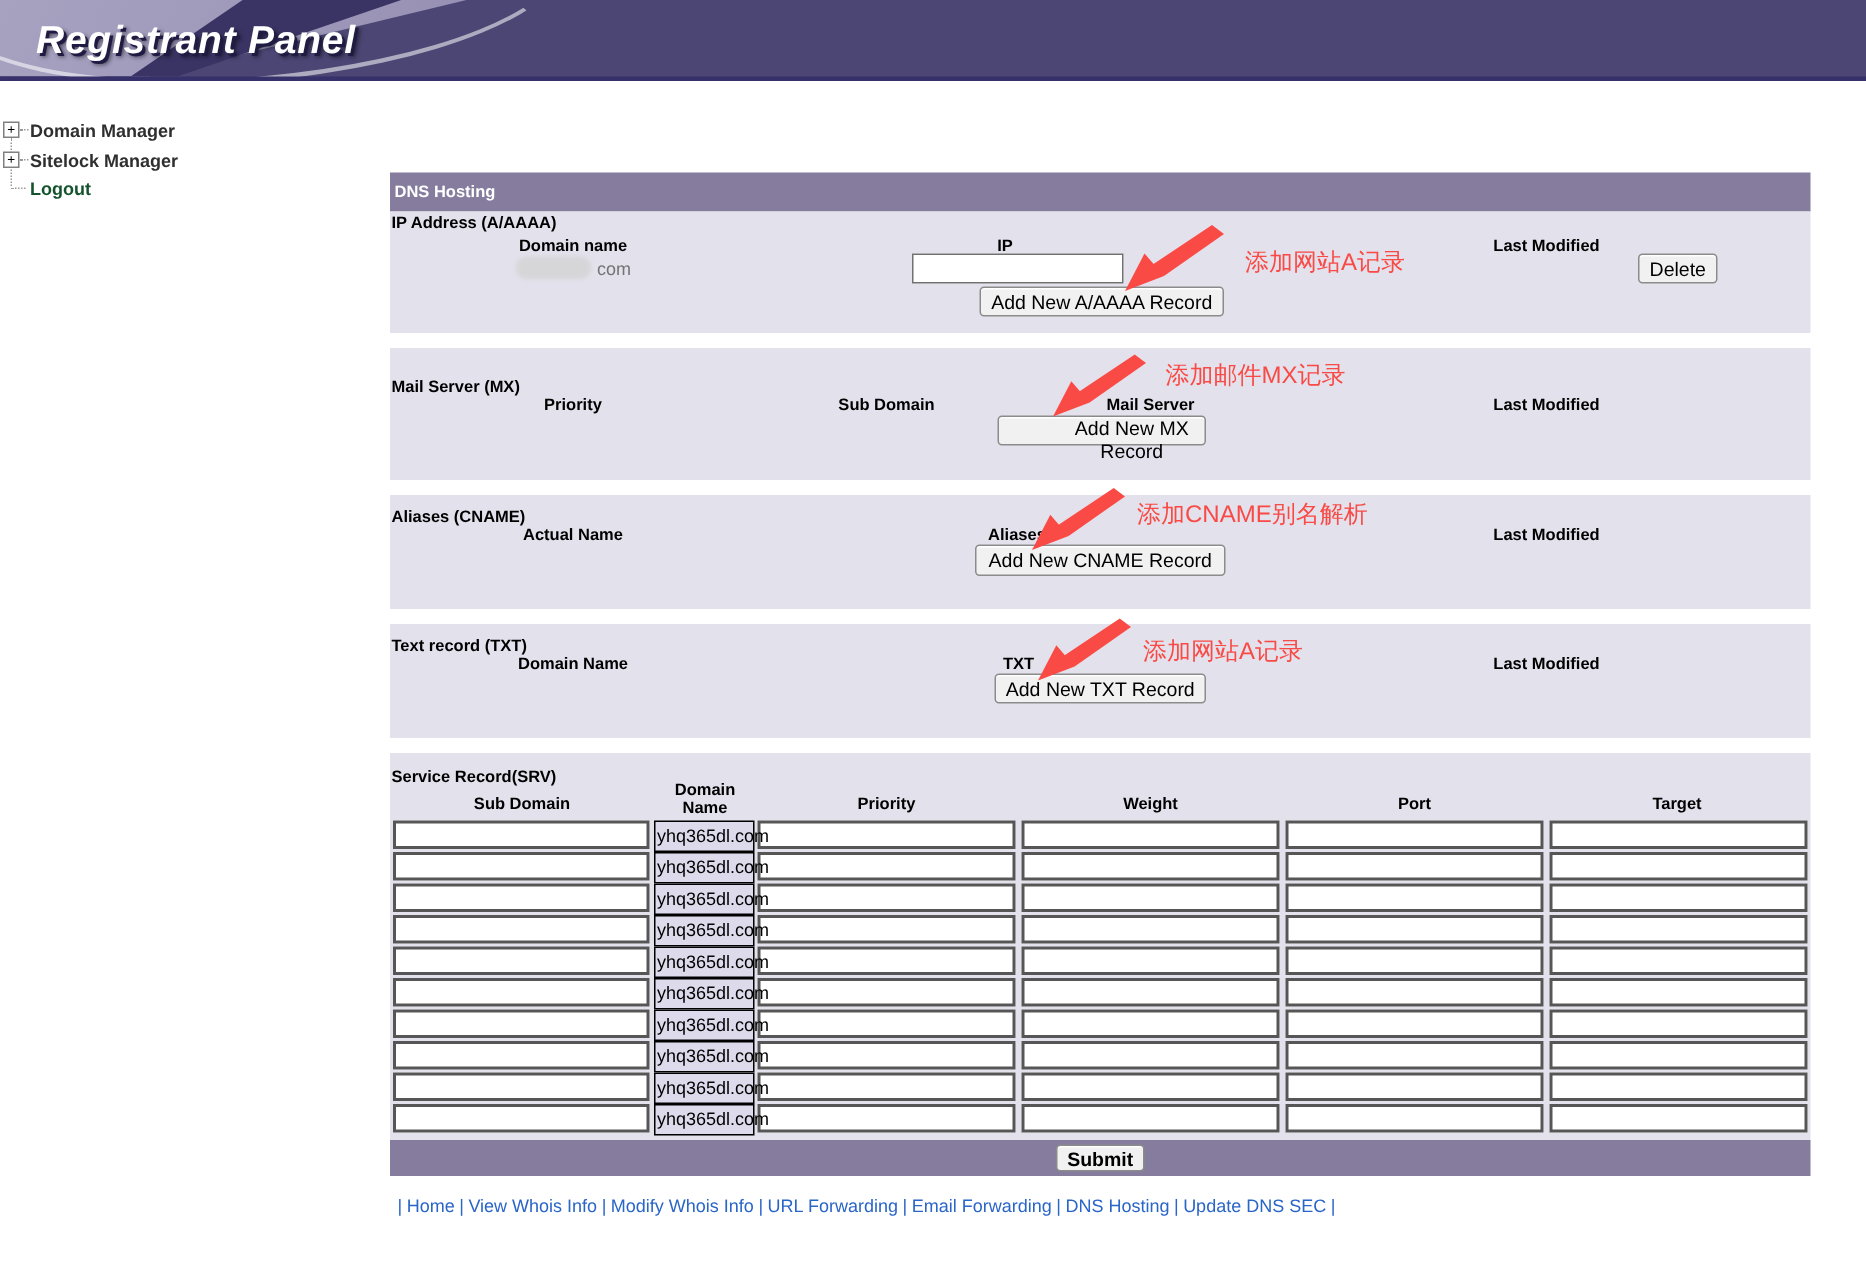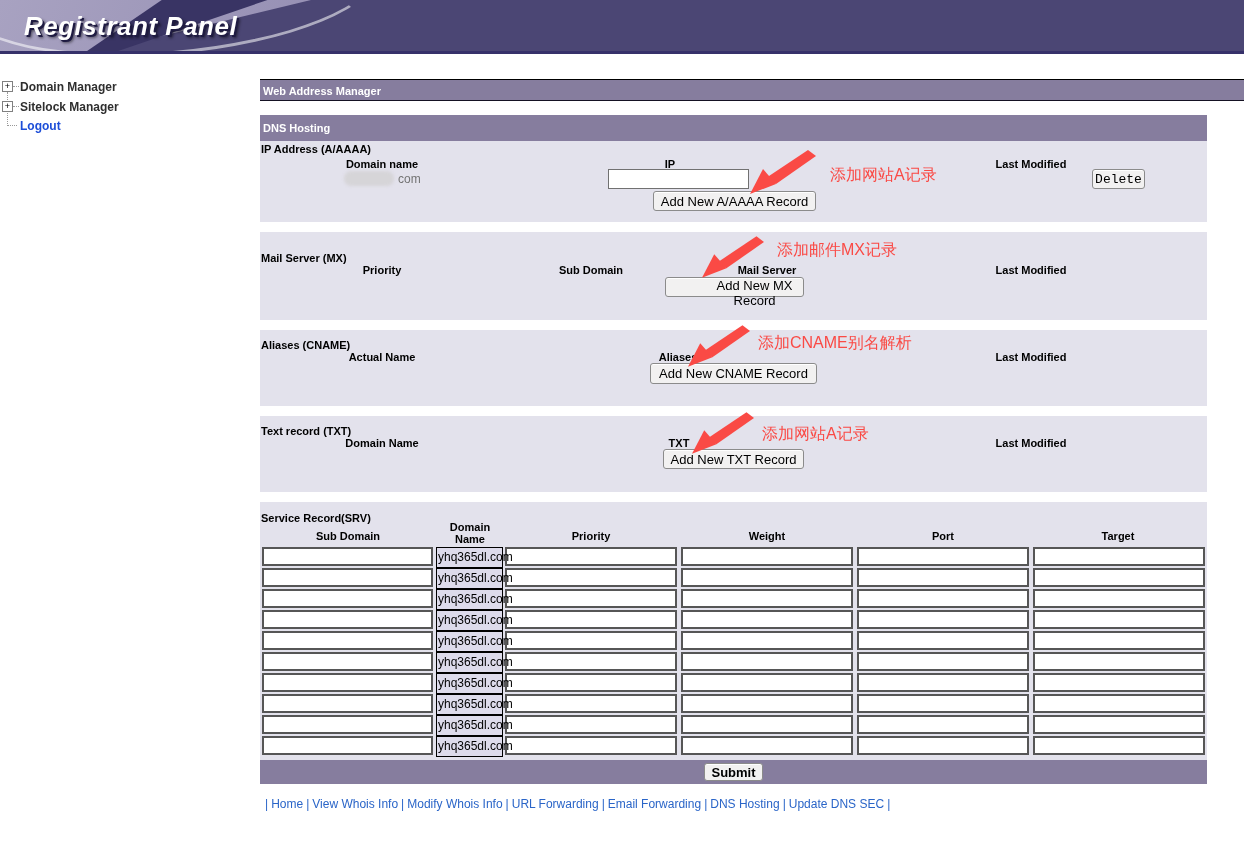--- a/index.html
+++ b/index.html
@@ -9,21 +9,21 @@
   
   .banner{position:absolute;left:0;top:0;width:1244px;height:54px;background:#4b4674;border-bottom:3px solid #36316a;overflow:hidden;}
   .sw1{position:absolute;inset:0;background:linear-gradient(115deg,#a8a2c1 0%,#837ca6 55%,#5b5587 100%);clip-path:polygon(0 0,25% 0,8% 100%,0 100%);}
   .sw2{position:absolute;inset:0;background:#393464;clip-path:polygon(13% 0,21.5% 0,9.5% 100%,7% 100%);}
   .sw3{position:absolute;left:-40px;top:-78px;width:420px;height:132px;border:3px solid transparent;border-bottom:3px solid rgba(255,255,255,.55);border-radius:50%;transform:rotate(-5deg);}
   .banner-title{position:absolute;left:24px;top:11px;font-size:26px;font-weight:bold;font-style:italic;color:#fff;letter-spacing:.5px;text-shadow:2px 2px 0 #1f1b42,3px 3px 3px rgba(0,0,0,.55);}
 
   
   .plusbox{position:absolute;width:11px;height:11px;border:1px solid #808080;background:#fff;font-size:9px;line-height:9px;text-align:center;color:#000;cursor:pointer;}
   .tree-label{position:absolute;font-size:12px;font-weight:bold;color:#2f2f2f;white-space:nowrap;}
-  .tree-label.link{color:#1d4ed8;cursor:pointer;}
+  .tree-label.link{color:#14532d;cursor:pointer;}
   .dot-v{position:absolute;border-left:1px dotted #999;}
   .dot-h{position:absolute;border-top:1px dotted #999;}
 
   
   .pbar{position:absolute;background:#867d9e;color:#fff;font-size:11px;font-weight:bold;line-height:22px;padding-left:3px;}
   .wam-bar{left:260px;top:79px;width:984px;height:22px;border-top:1px solid #000;border-bottom:1px solid #151223;}
   .zone-row{position:absolute;left:260px;top:102px;width:984px;height:11px;border-bottom:1px solid #000;background:#fff;font-size:12px;line-height:11px;color:#000;white-space:nowrap;}
   .dns-bar{left:260px;top:115px;width:947px;height:26px;line-height:26px;}
 
   
@@ -68,33 +68,32 @@
     <div class="plusbox" style="left:2px;top:81px;">+</div>
     <div class="dot-h" style="left:13px;top:86px;width:6px;"></div>
     <div class="tree-label" style="left:20px;top:80px;">Domain Manager</div>
     <div class="plusbox" style="left:2px;top:101px;">+</div>
     <div class="dot-h" style="left:13px;top:106px;width:6px;"></div>
     <div class="tree-label" style="left:20px;top:100px;">Sitelock Manager</div>
     <div class="dot-h" style="left:7px;top:125px;width:10px;"></div>
     <div class="tree-label link" style="left:20px;top:119px;">Logout</div>
   </div>
 
-  <div class="pbar wam-bar">Web Address Manager</div>
   <div class="pbar dns-bar">DNS Hosting</div>
 
   <div class="section" style="top:141px;height:81px;">
     <div class="stitle" style="left:1px;top:2px;">IP Address (A/AAAA)</div>
     <div class="chdr" style="left:122px;top:17px;">Domain name</div>
     <div class="blob" style="left:84px;top:30px;width:50px;height:15px;"></div>
     <div class="plain" style="left:138px;top:31px;">com</div>
     <div class="chdr" style="left:410px;top:17px;">IP</div>
     <input class="win-input" style="left: 348px; top: 28px; width: 141px; height: 20px;" value="">
     <button class="win-btn" style="left:393px;top:50px;width:163px;height:20px;">Add New A/AAAA Record</button>
     <div class="chdr" style="left:771px;top:17px;">Last Modified</div>
-    <button class="win-btn" style="left:832px;top:28px;width:53px;height:20px;font-family:Liberation Mono, monospace;">Delete</button>
+    <button class="win-btn" style="left:832px;top:28px;width:53px;height:20px;">Delete</button>
     <div class="annot" style="left:570px;top:24px;">添加网站A记录</div>
     <svg class="arrow" style="left:488px;top:9px;" width="70" height="44" viewBox="0 0 66 44">
       <polygon points="0,44 26,34 13,19" fill="#fa4a45"></polygon>
         <polygon points="16,28 58,0 66,6 26,34" fill="#fa4a45"></polygon>
     </svg>
   </div>
 
   <div class="section" style="top:232px;height:88px;">
     <div class="stitle" style="left:1px;top:20px;">Mail Server (MX)</div>
     <div class="chdr" style="left:122px;top:32px;">Priority</div>

